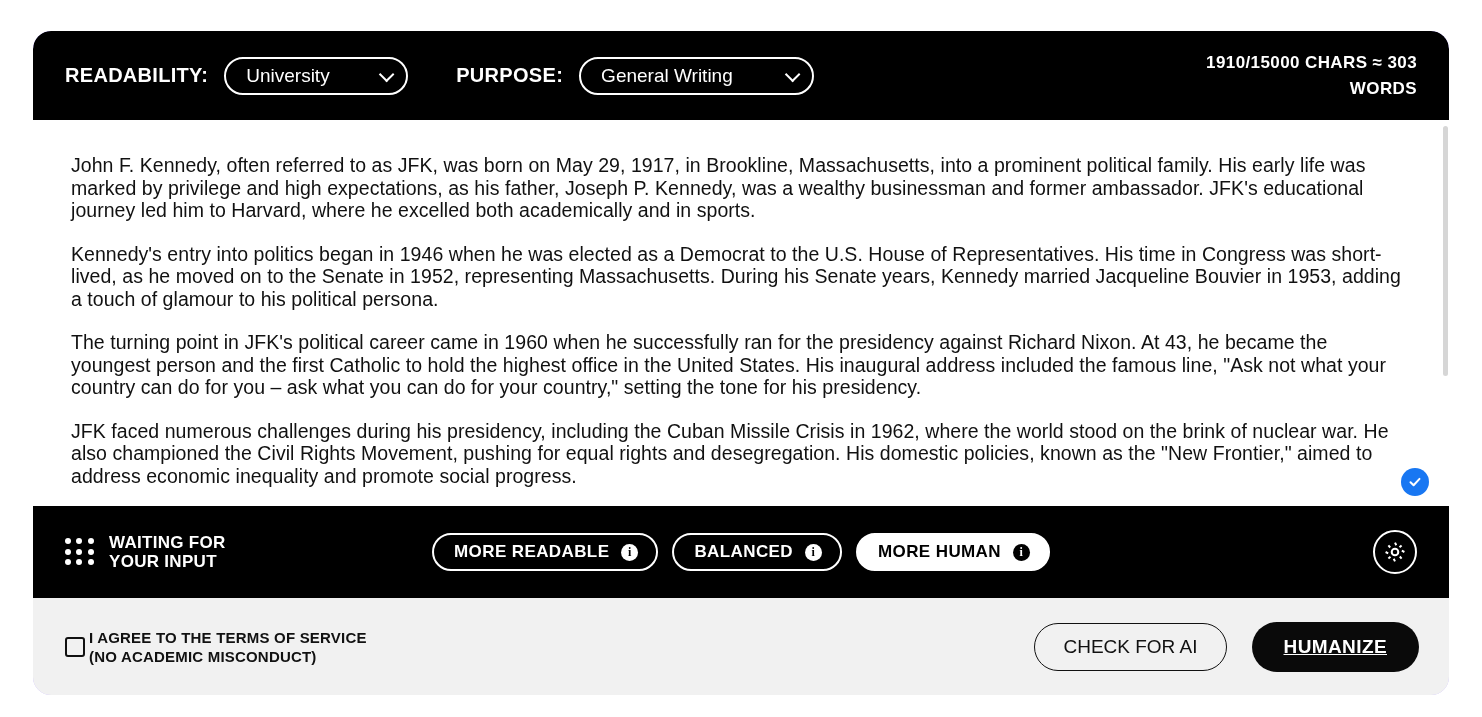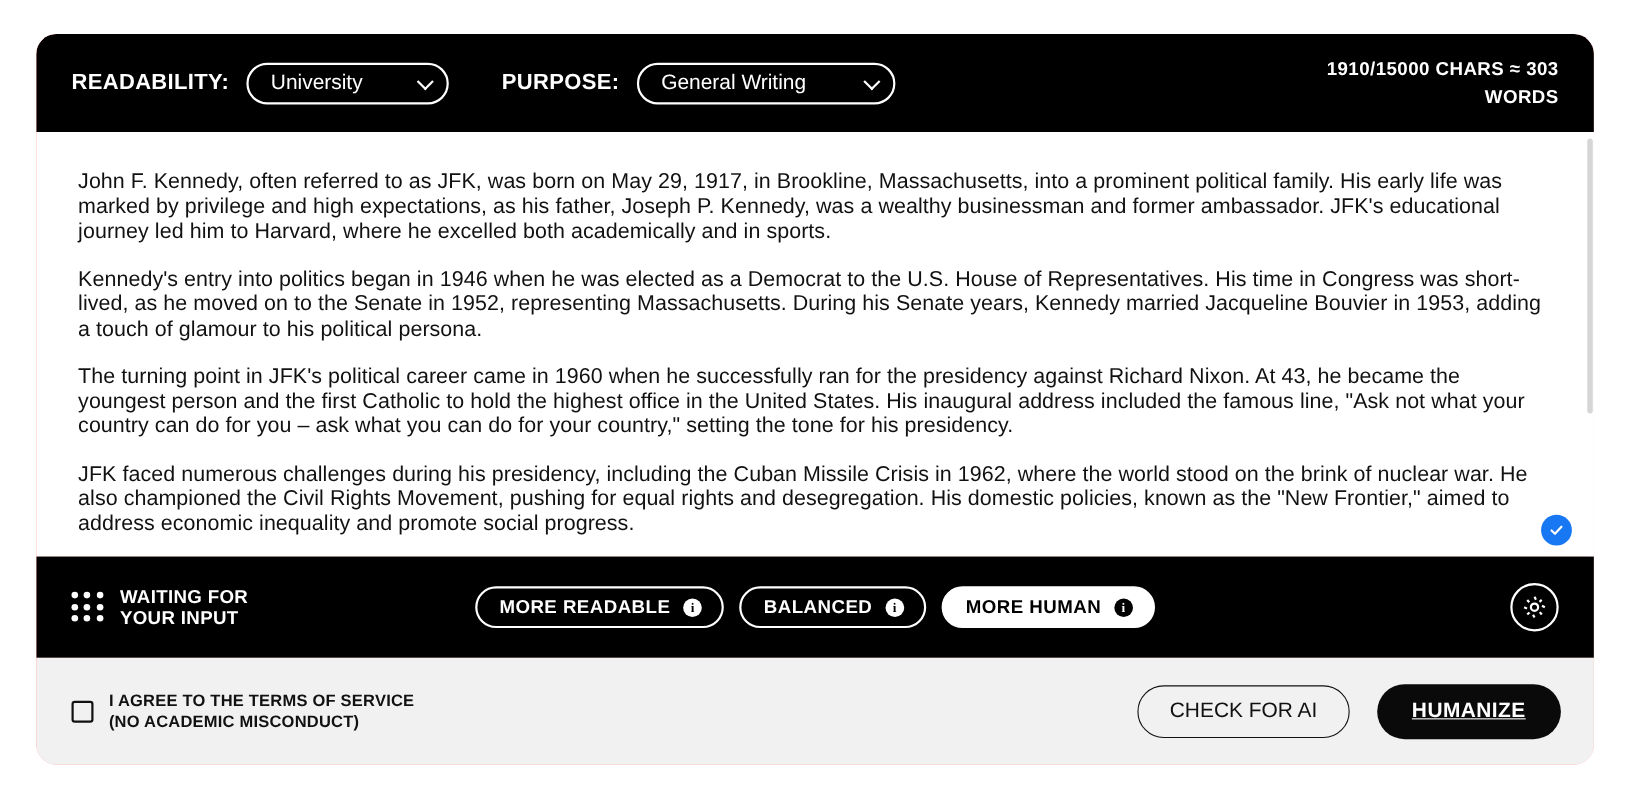--- a/index.html
+++ b/index.html
@@ -7,21 +7,21 @@
     margin: 0; padding: 0;
     width: 1482px; height: 717px;
     background: #ffffff;
     font-family: "Liberation Sans", sans-serif;
     overflow: hidden;
   }
   .app {
     position: absolute;
     left: 33px; top: 31px;
     width: 1416px; height: 664px;
-    background: #fca5a5;
+    background: #c4b5fd;
     border-radius: 18px;
     display: flex;
     flex-direction: column;
     overflow: hidden;
   }
 
   
   .topbar {
     background: #000000;
     color: #ffffff;
@@ -222,21 +222,21 @@
     background: #f1f1f1;
     display: flex;
     align-items: center;
     padding: 0 30px 0 32px;
     position: relative;
     flex: 0 0 auto;
   }
   .tos {
     display: flex;
     align-items: center;
-    gap: 14px;
+    gap: 4px;
     cursor: pointer;
   }
   .checkbox {
     width: 20px; height: 20px;
     border: 2px solid #111111;
     border-radius: 3px;
     background: #f1f1f1;
     flex: 0 0 auto;
   }
   .tos-text {

